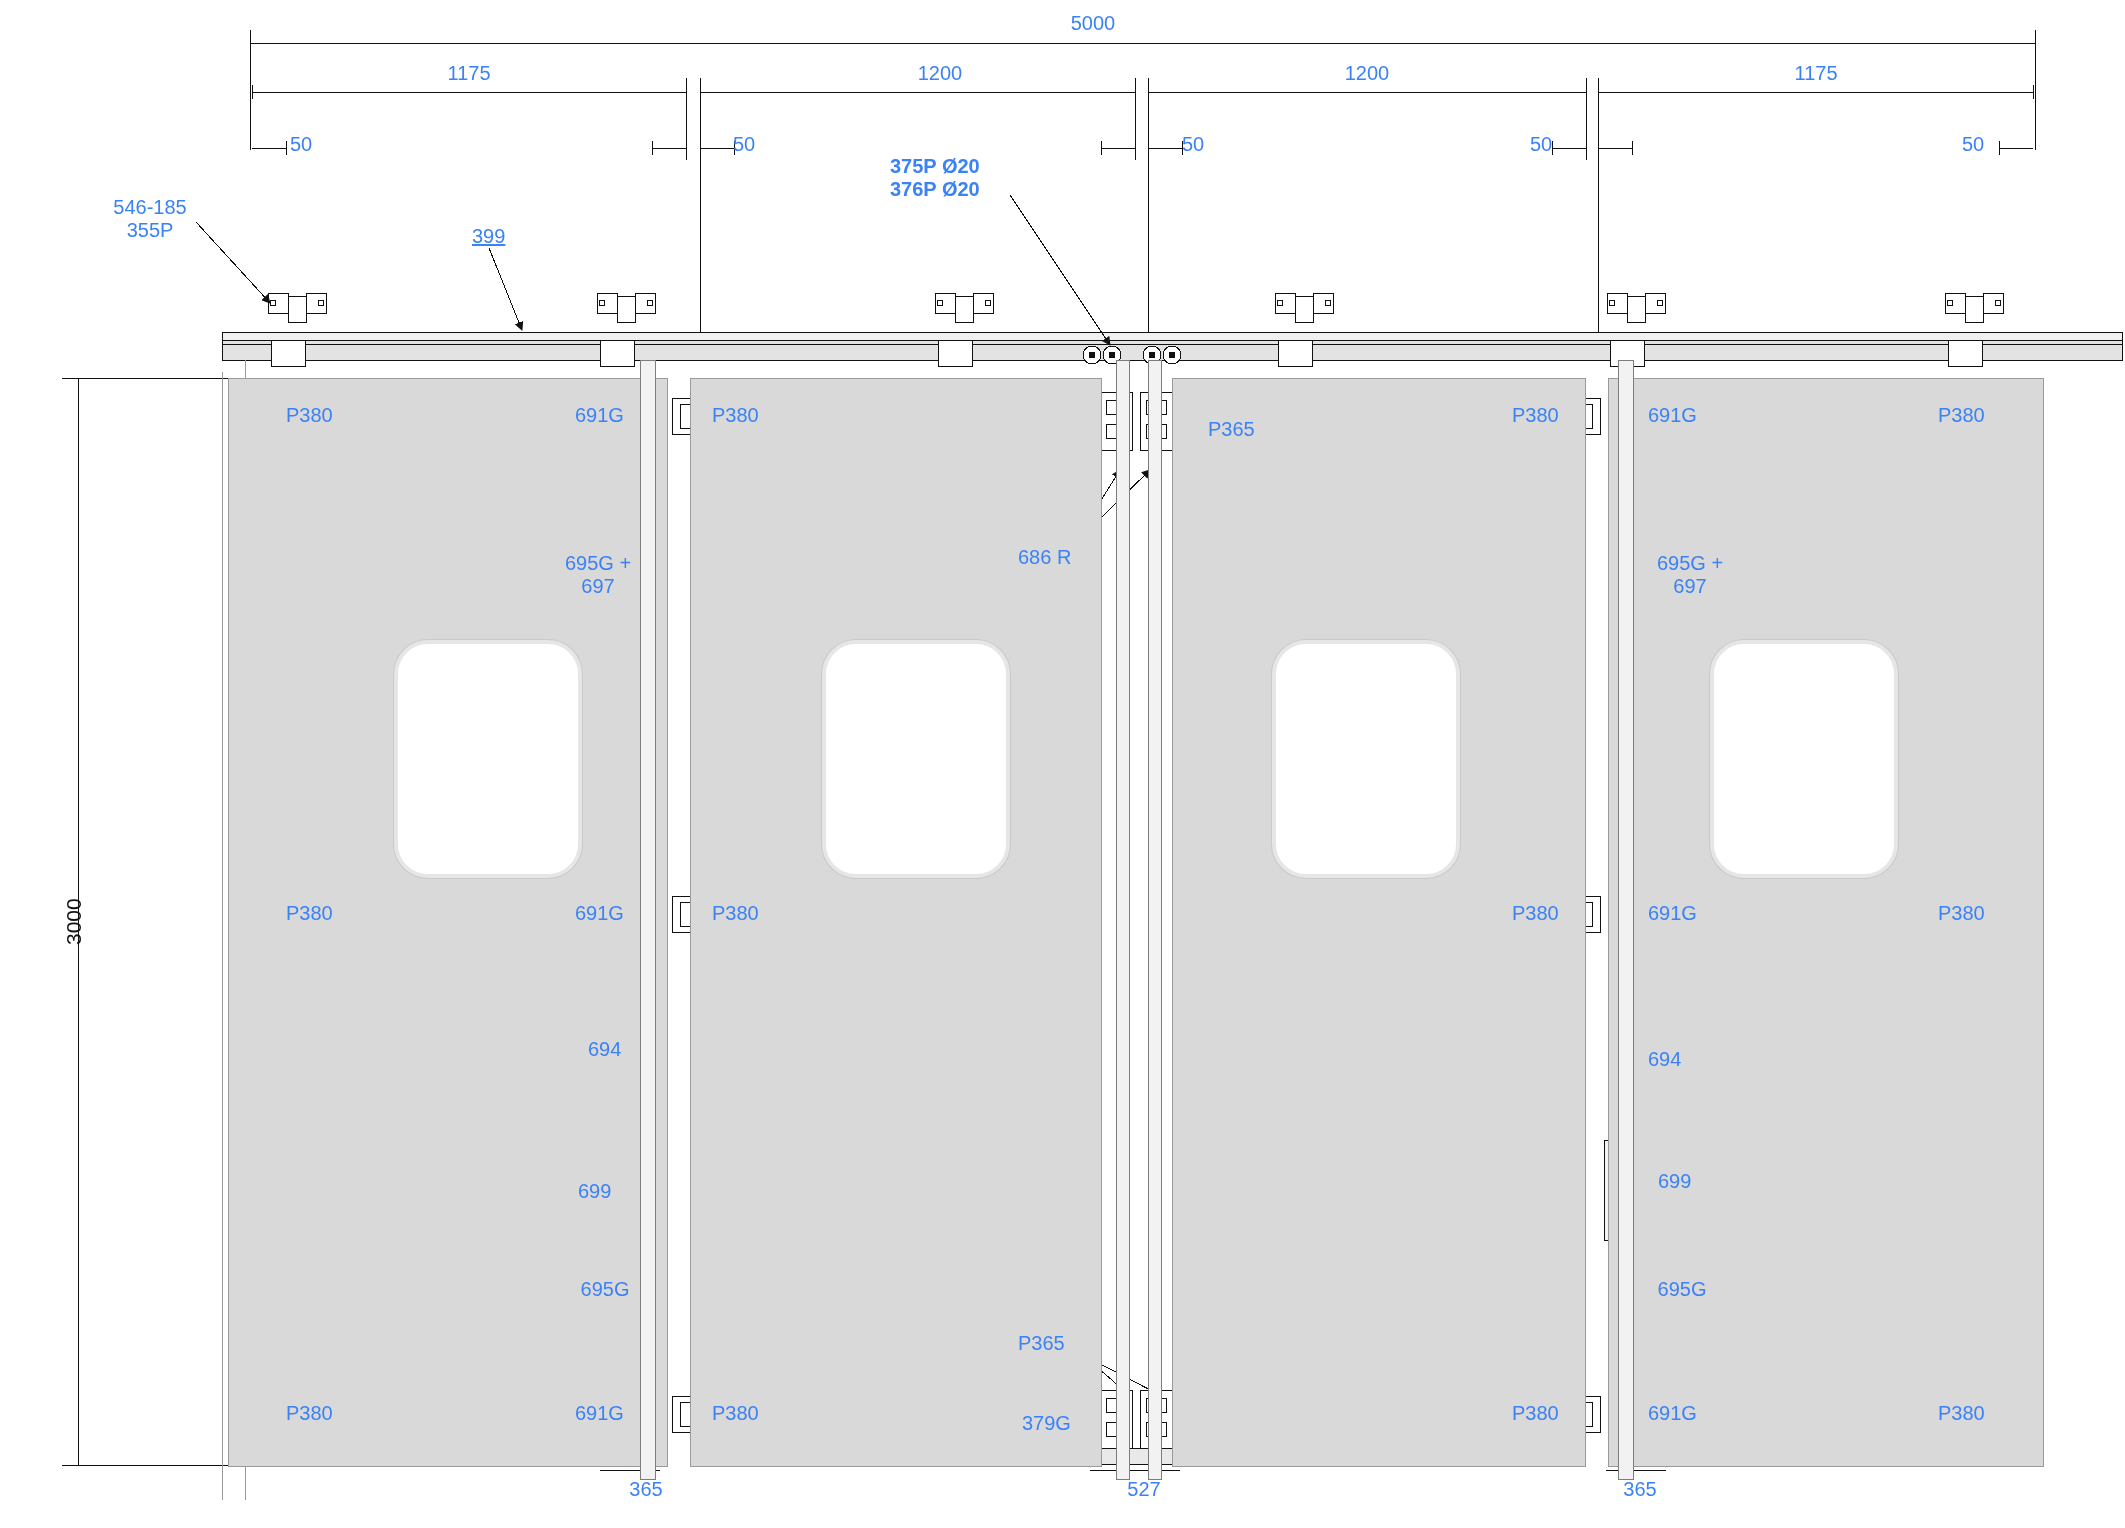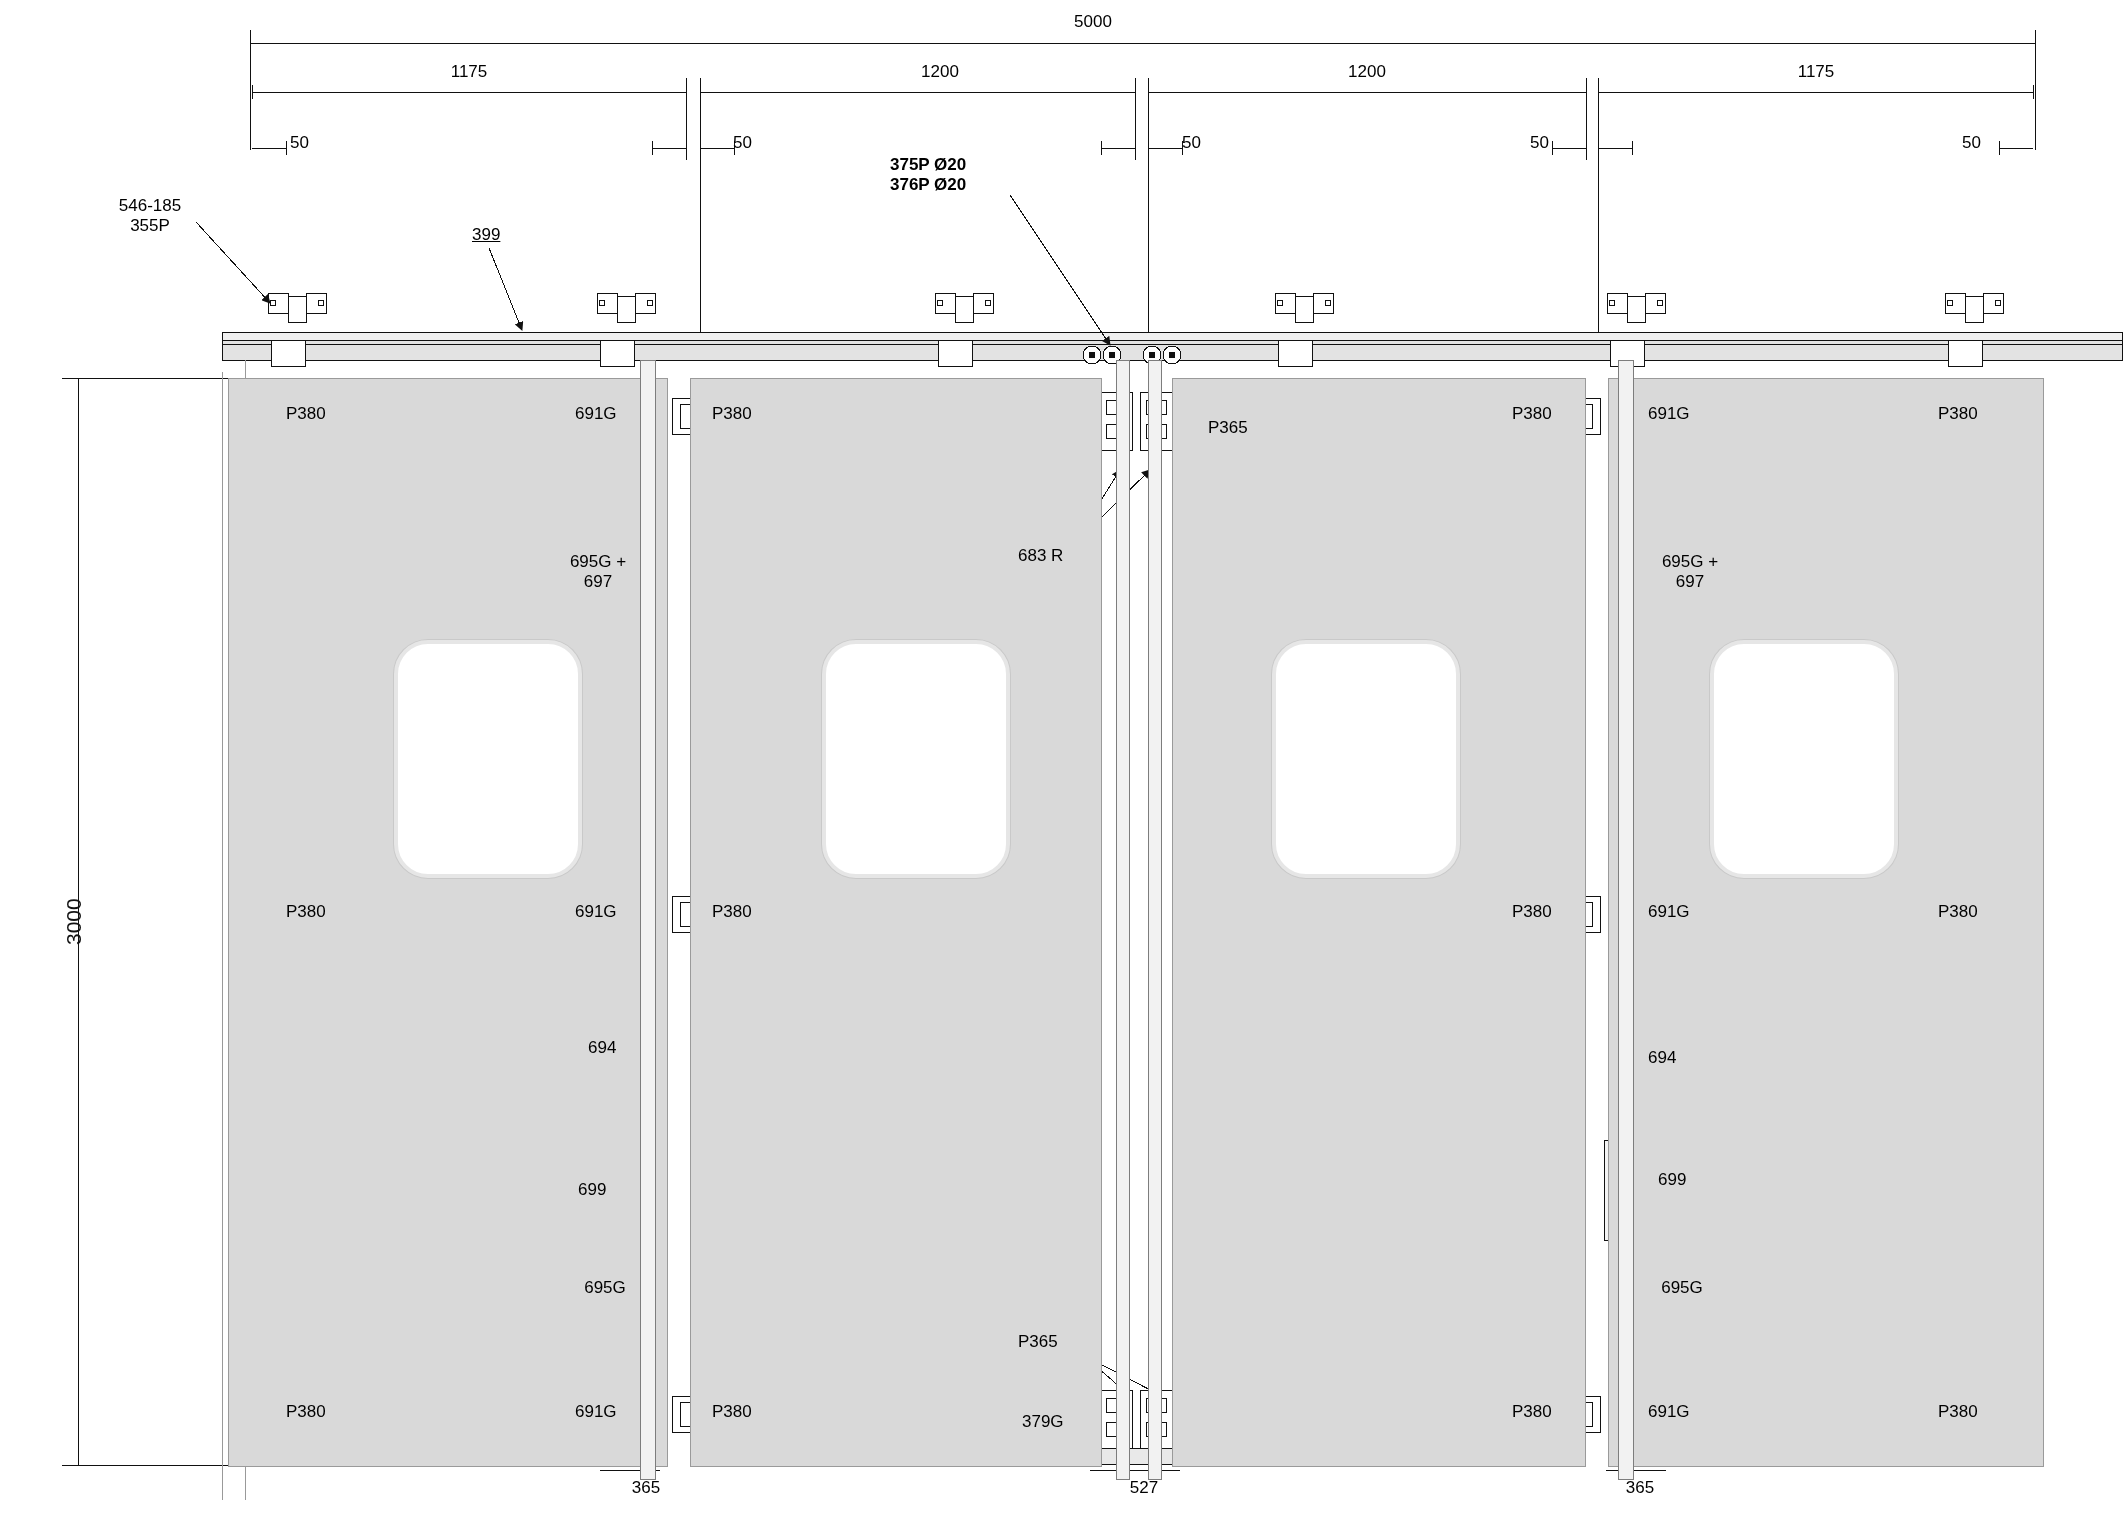--- a/index.html
+++ b/index.html
@@ -1,18 +1,18 @@
 <!DOCTYPE html>
 <html><head>
 <meta charset="utf-8">
 <style>
   html,body{margin:0;padding:0;background:#ffffff;}
   body{width:2125px;height:1528px;position:relative;font-family:"Liberation Sans",sans-serif;overflow:hidden;}
   .stage{position:absolute;left:0;top:0;width:2125px;height:1528px;}
-  .lbl{position:absolute;font-size:17px;color:#000000;white-space:pre;line-height:1.15;}
+  .lbl{position:absolute;font-size:20px;color:#3b82f6;white-space:pre;line-height:1.15;}
   .lbl.c{text-align:center;}
   .panel{position:absolute;background:#d9d9d9;border:1px solid #9a9a9a;}
   .window{position:absolute;background:#ffffff;border:4px solid #e6e6e6;border-radius:34px;box-shadow:0 0 0 1px #c9c9c9;}
   .stile{position:absolute;background:#f2f2f2;border:1px solid #7d7d7d;}
   svg{position:absolute;left:0;top:0;overflow:visible;}
   .vert-text{position:absolute;transform:rotate(-90deg);transform-origin:left top;font-size:21px;color:#111;}
 </style>
 </head>
 <body>
 
@@ -290,21 +290,21 @@
   <div class="lbl c" style="left:646px;top:1478px;transform:translateX(-50%);">365</div>
   <div class="lbl c" style="left:1144px;top:1478px;transform:translateX(-50%);">527</div>
   <div class="lbl c" style="left:1640px;top:1478px;transform:translateX(-50%);">365</div>
 
   <div class="lbl c" style="left:150px;top:196px;transform:translateX(-50%);">546-185
 355P</div>
   <div class="lbl" style="left:472px;top:225px;text-decoration:underline;">399</div>
   <div class="lbl" style="left:890px;top:155px;font-weight:bold;">375P Ø20
 376P Ø20</div>
   <div class="lbl" style="left:1208px;top:418px;">P365</div>
-  <div class="lbl" style="left:1018px;top:546px;">683 R</div>
+  <div class="lbl" style="left:1018px;top:546px;">686 R</div>
   <div class="lbl" style="left:1018px;top:1332px;">P365</div>
   <div class="lbl" style="left:1022px;top:1412px;">379G</div>
 
   <div class="lbl" style="left:286px;top:404px;">P380</div>
   <div class="lbl" style="left:286px;top:902px;">P380</div>
   <div class="lbl" style="left:286px;top:1402px;">P380</div>
 
   <div class="lbl" style="left:712px;top:404px;">P380</div>
   <div class="lbl" style="left:712px;top:902px;">P380</div>
   <div class="lbl" style="left:712px;top:1402px;">P380</div>

